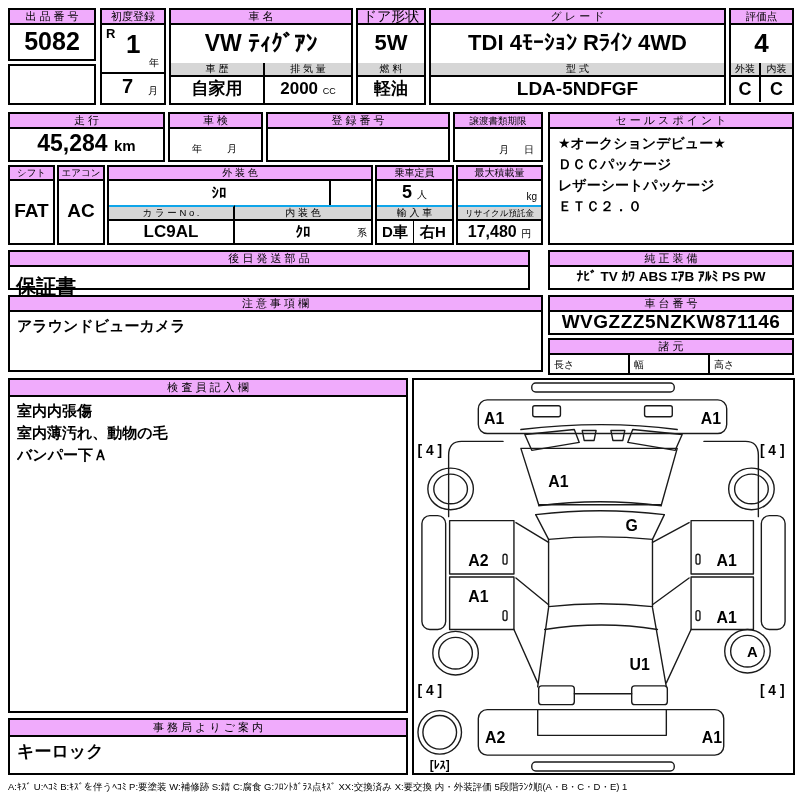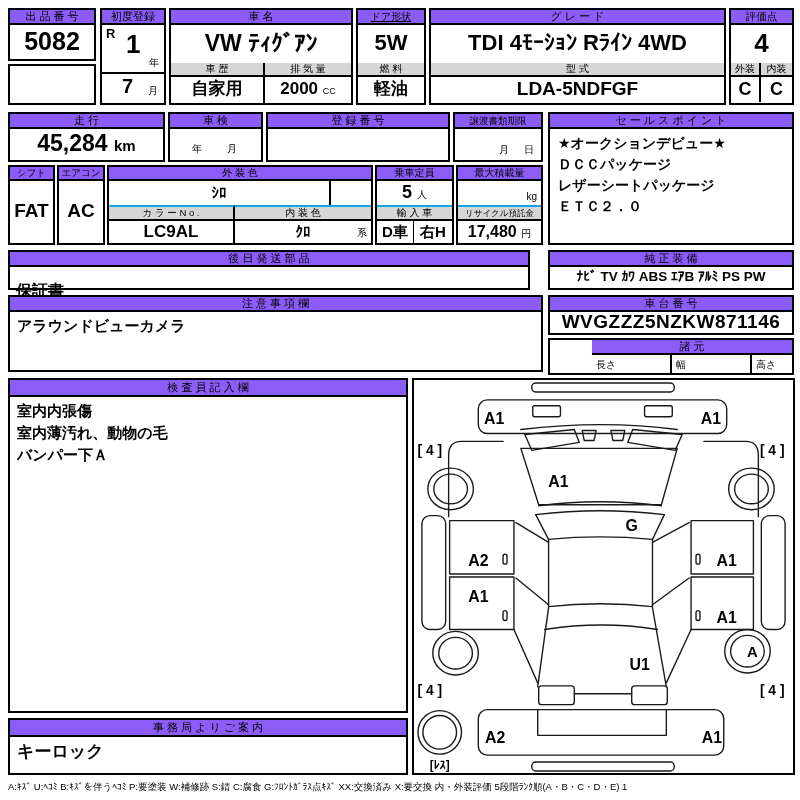--- a/index.html
+++ b/index.html
@@ -4,21 +4,21 @@
 <style>
   * { box-sizing: border-box; }
   html,body { margin:0; padding:0; }
   body {
     width:800px; height:800px; background:#ffffff; color:#000;
     font-family:"Liberation Sans","DejaVu Sans",sans-serif;
   }
   .sheet { position:relative; width:800px; height:800px; background:#fff; overflow:hidden; }
   .box { position:absolute; border:2px solid #000; background:#fff; }
   .hdr {
-    background:#8b5cf6; border-bottom:2px solid #000;
+    background:#f0abfc; border-bottom:2px solid #000;
     height:15px; font-size:11px; line-height:13px;
     text-align:center; white-space:nowrap; overflow:hidden;
   }
   .shdr {
     background:#d6d6d6; border-top:2px solid #0ea5e9; border-bottom:2px solid #000;
     font-size:10px; line-height:12px; height:16px; text-align:center; white-space:nowrap; overflow:hidden;
   }
   .val { font-weight:bold; text-align:center; overflow:hidden; white-space:nowrap; }
   .row { display:flex; }
   .rel { position:relative; }
@@ -65,21 +65,21 @@
         <div class="shdr" style="border-top:none;height:14px;">排 気 量</div>
         <div class="val" style="font-size:17px;line-height:24px;">
           <span>2000</span>
           <span style="font-size:9px;font-weight:normal;">CC</span>
         </div>
       </div>
     </div>
   </div>
 
   <div class="box" style="left:356px;top:8px;width:70px;height:97px;">
-    <div class="hdr" style="font-size:10px;text-decoration:underline;">ドア形状</div>
+    <div class="hdr" style="font-size:14px;">ドア形状</div>
     <div class="val" style="font-size:22px;line-height:36px;height:38px;">5W</div>
     <div class="shdr" style="border-top:none;height:14px;">燃 料</div>
     <div class="val" style="font-size:17px;line-height:24px;">軽油</div>
   </div>
 
   <div class="box" style="left:429px;top:8px;width:297px;height:97px;">
     <div class="hdr">グ レ ー ド</div>
     <div class="val" style="font-size:22px;line-height:36px;height:38px;">TDI 4ﾓｰｼｮﾝ Rﾗｲﾝ 4WD</div>
     <div class="shdr" style="border-top:none;height:14px;">型 式</div>
     <div class="val" style="font-size:19px;line-height:24px;">LDA-5NDFGF</div>
@@ -195,32 +195,32 @@
   <div class="box" style="left:548px;top:250px;width:246px;height:40px;">
     <div class="hdr">純 正 装 備</div>
     <div class="val" style="font-size:13.5px;line-height:20px;">ﾅﾋﾞ TV ｶﾜ ABS ｴｱB ｱﾙﾐ PS PW</div>
   </div>
 
   <div class="box" style="left:548px;top:295px;width:246px;height:40px;">
     <div class="hdr">車 台 番 号</div>
     <div class="val" style="font-size:19px;line-height:20px;letter-spacing:0.5px;">WVGZZZ5NZKW871146</div>
   </div>
 
-  <div class="box" style="left:548px;top:338px;width:246px;height:37px;padding-left:42px;">
+  <div class="box" style="left:548px;top:338px;width:246px;height:37px;">
     <div class="hdr">諸 元</div>
     <div class="row" style="height:18px;">
       <div style="width:80px;border-right:2px solid #000;font-size:10px;padding:3px 0 0 4px;">長さ</div>
       <div style="width:80px;border-right:2px solid #000;font-size:10px;padding:3px 0 0 4px;">幅</div>
       <div style="flex:1;font-size:10px;padding:3px 0 0 4px;">高さ</div>
     </div>
   </div>
 
   <div class="box" style="left:8px;top:250px;width:522px;height:40px;">
     <div class="hdr">後 日 発 送 部 品</div>
-    <div class="val" style="text-align:left;padding:0 6px;font-size:16px;margin-top:14px;">保証書</div>
+    <div class="val" style="text-align:left;padding:6px 6px;font-size:20px;">保証書</div>
   </div>
 
   <div class="box" style="left:8px;top:295px;width:535px;height:77px;">
     <div class="hdr">注 意 事 項 欄</div>
     <div class="lines">
       <div>アラウンドビューカメラ</div>
     </div>
   </div>
 
   <div class="box" style="left:8px;top:378px;width:400px;height:335px;">

